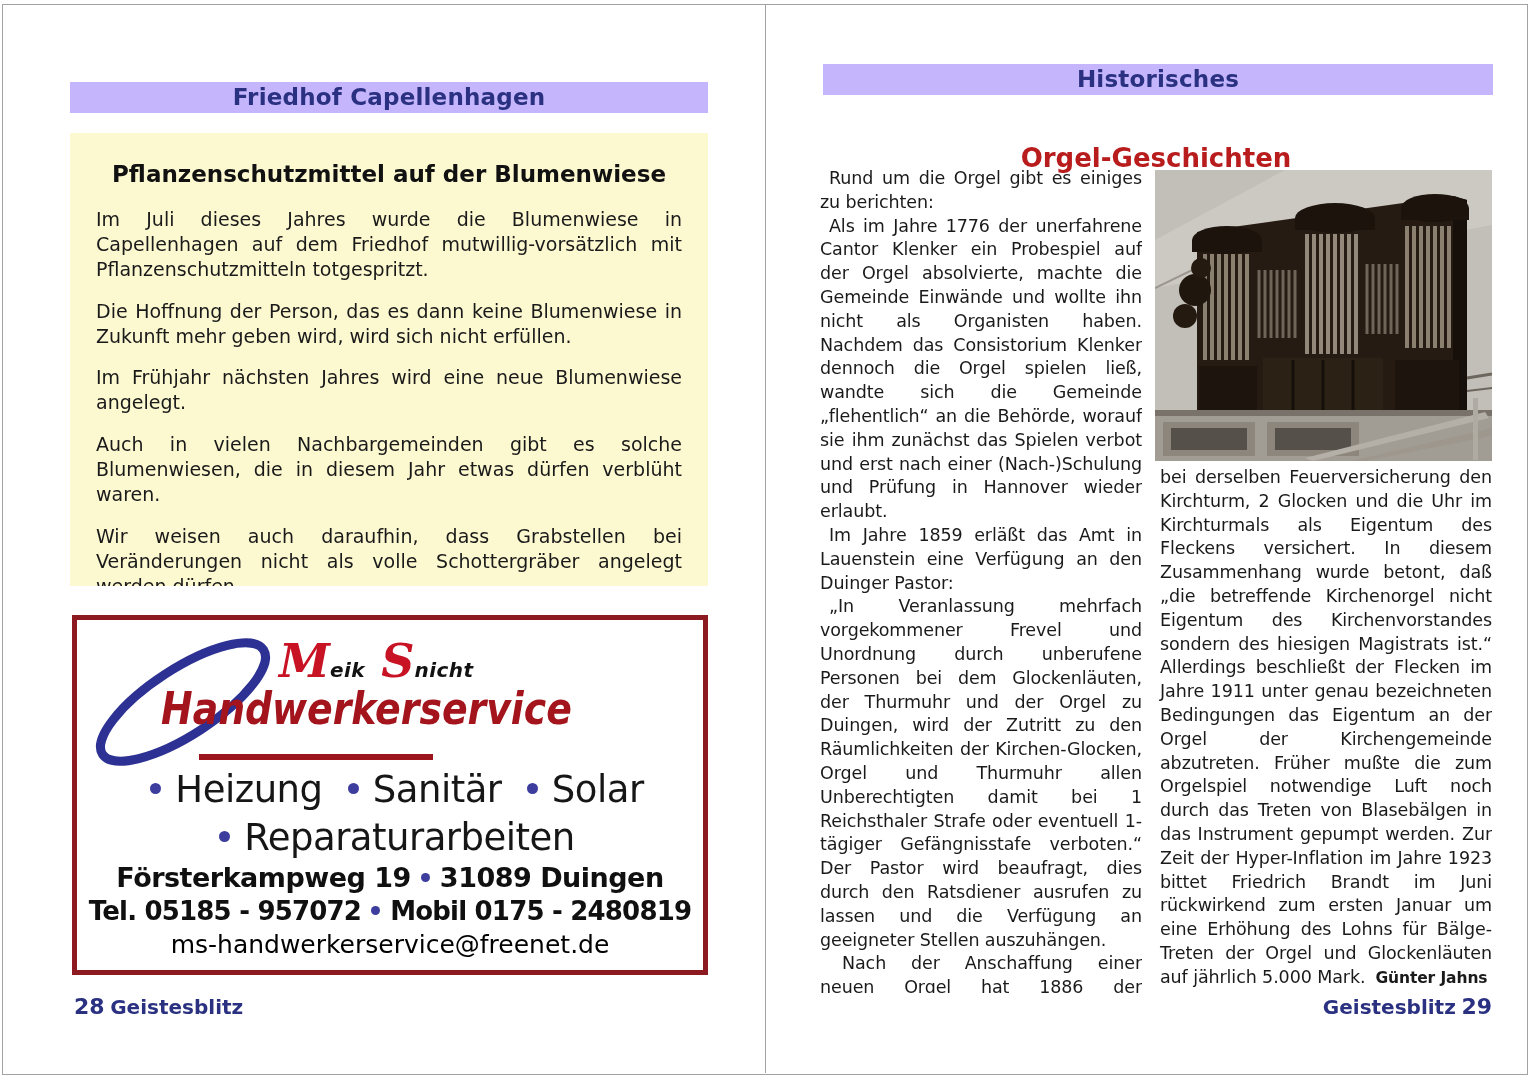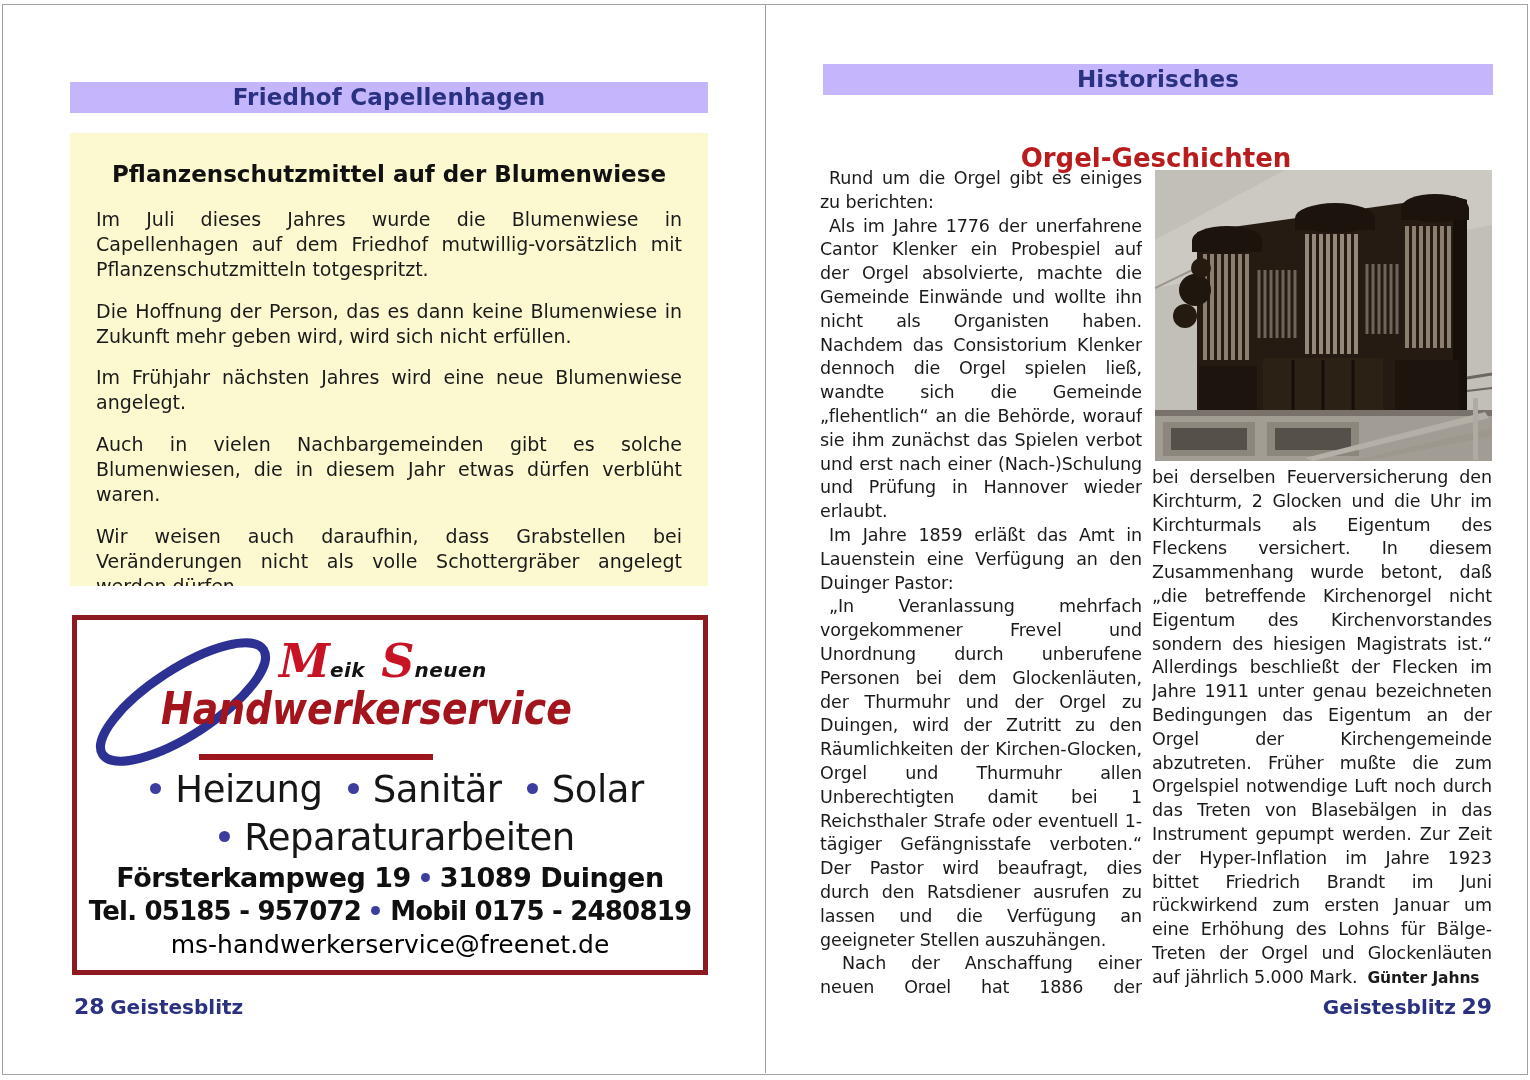--- a/index.html
+++ b/index.html
@@ -49,21 +49,21 @@
   .footer .pgnum{font-size:22px;}
   .footer .mag{font-size:20px;}
 
   
   .article-title{position:absolute;left:820px;top:126px;width:672px;text-align:center;
                  font-size:26px;font-weight:bold;color:#b91c1c;}
   .col{position:absolute;overflow:hidden;font-size:17.5px;line-height:23.8px;text-align:justify;
        letter-spacing:-.1px;}
   .col p{margin:0;text-indent:9px;}
   .col p.indent-lg{text-indent:22px;}
-  .col p.no-indent{text-indent:0;}
+  .col p.no-indent{text-indent:0;margin-left:8px;}
   .col1{left:820px;top:167px;width:322px;height:826px;}
   .col2{left:1152px;top:466px;width:340px;height:530px;}
   .colsig{font-size:15.5px;font-weight:bold;margin-left:10px;white-space:nowrap;}
   .photo{position:absolute;left:1155px;top:170px;width:337px;height:291px;}
   .photo svg{display:block;}
 </style>
 </head>
 <body>
 
 <div class="stage">
@@ -88,21 +88,21 @@
     <div class="ad-box">
       <div class="logo-area">
         <svg class="swoosh" width="200" height="130" viewBox="0 0 200 130">
           <ellipse cx="100" cy="64" rx="96" ry="33" fill="none" stroke="#2d3193" stroke-width="9" transform="rotate(-33 100 64)"></ellipse>
         </svg>
         <div class="owner-line">
           <span class="initial">M</span>
             <span class="rest">eik</span>
           <span class="gap"></span>
           <span class="initial">S</span>
-            <span class="rest">neuen</span>
+            <span class="rest">nicht</span>
         </div>
         <div class="brand">Handwerkerservice</div>
         <div class="brand-rule"></div>
       </div>
 
       <div class="svc svc-1">
         <span class="dot"></span><span>Heizung</span>
         <span class="dot"></span><span>Sanitär</span>
         <span class="dot"></span><span>Solar</span>
       </div>

